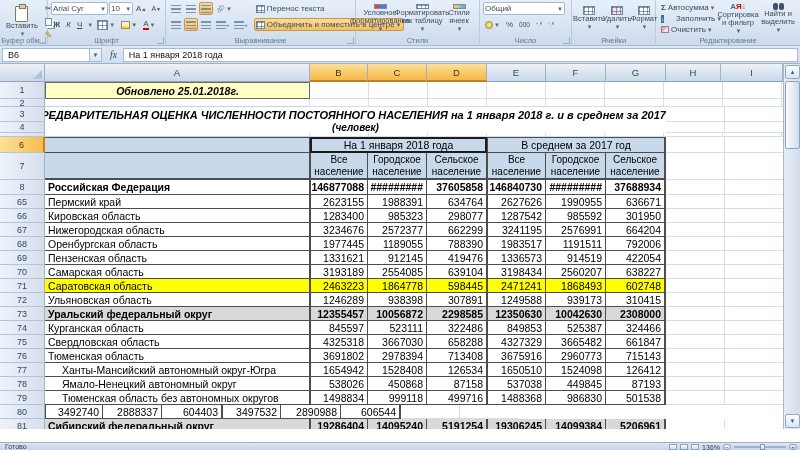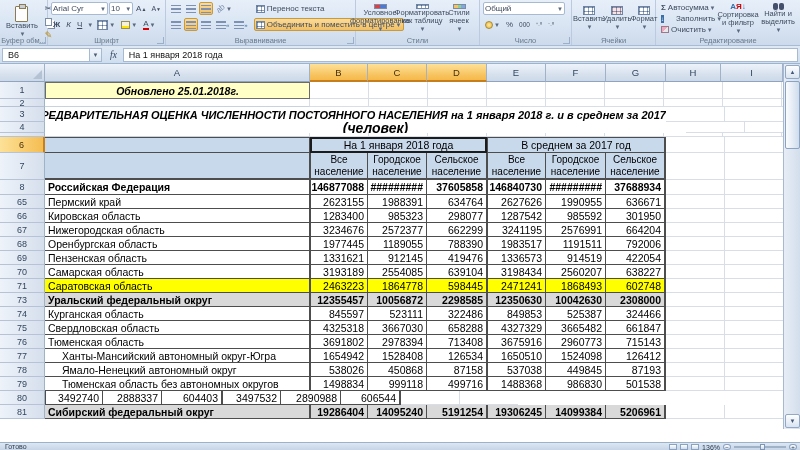--- a/index.html
+++ b/index.html
@@ -359,21 +359,21 @@
       <div class="cell" style="width:265px;border-right-color:#d7dee8;"></div>
       <div class="fillg" style="width:473px"></div>
     </div>
     <div class="grow" style="height:15px">
       <div class="rn">3</div>
       <div class="cell span-cell" style="font-size:11px;">ПРЕДВАРИТЕЛЬНАЯ ОЦЕНКА ЧИСЛЕННОСТИ ПОСТОЯННОГО НАСЕЛЕНИЯ на 1 января 2018 г. и в среднем за 2017 г.</div>
       <div class="fillg" style="width:117px"></div>
     </div>
     <div class="grow" style="height:11px">
       <div class="rn">4</div>
-      <div class="cell span-cell" style="font-size:14px;margin-left:20px;">(человек)</div>
+      <div class="cell span-cell" style="font-size:10px;">(человек)</div>
       <div class="fillg" style="width:117px"></div>
     </div>
     <div class="grow" style="height:4px">
       <div class="rn"></div>
       <div class="cell" style="width:265px;border-right-color:#d7dee8;"></div>
       <div class="fillg" style="width:473px"></div>
     </div>
     <div class="grow" style="height:16px">
       <div class="rn sel">6</div>
       <div class="cell tc hcell" style="flex:0 0 265px;border-top:1px solid #4d4d4d;"></div>
@@ -472,20 +472,31 @@
         </div>
         <div class="grow" style="height: 14px;">
           <div class="rn">71</div>
           <div class="cell tc name hl">Саратовская область</div>
           <div class="cell tc num hl gl" style="flex: 0 0 58px;">2463223</div>
           <div class="cell tc num hl" style="flex: 0 0 59px;">1864778</div>
           <div class="cell tc num hl" style="flex: 0 0 60px;">598445</div>
           <div class="cell tc num hl gl" style="flex: 0 0 59px;">2471241</div>
           <div class="cell tc num hl" style="flex: 0 0 60px;">1868493</div>
           <div class="cell tc num hl gr" style="flex: 0 0 60px;">602748</div>
+          <div class="fillg" style="width: 117px;"></div>
+        </div>
+        <div class="grow" style="height: 14px;">
+          <div class="rn">72</div>
+          <div class="cell tc name">Ульяновская область</div>
+          <div class="cell tc num gl" style="flex: 0 0 58px;">1246289</div>
+          <div class="cell tc num" style="flex: 0 0 59px;">938398</div>
+          <div class="cell tc num" style="flex: 0 0 60px;">307891</div>
+          <div class="cell tc num gl" style="flex: 0 0 59px;">1249588</div>
+          <div class="cell tc num" style="flex: 0 0 60px;">939173</div>
+          <div class="cell tc num gr" style="flex: 0 0 60px;">310415</div>
           <div class="fillg" style="width: 117px;"></div>
         </div>
         <div class="grow" style="height: 14px;">
           <div class="rn">73</div>
           <div class="cell tc name dist b">Уральский федеральный округ</div>
           <div class="cell tc num dist b gl" style="flex: 0 0 58px;">12355457</div>
           <div class="cell tc num dist b" style="flex: 0 0 59px;">10056872</div>
           <div class="cell tc num dist b" style="flex: 0 0 60px;">2298585</div>
           <div class="cell tc num dist b gl" style="flex: 0 0 59px;">12350630</div>
           <div class="cell tc num dist b" style="flex: 0 0 60px;">10042630</div>

